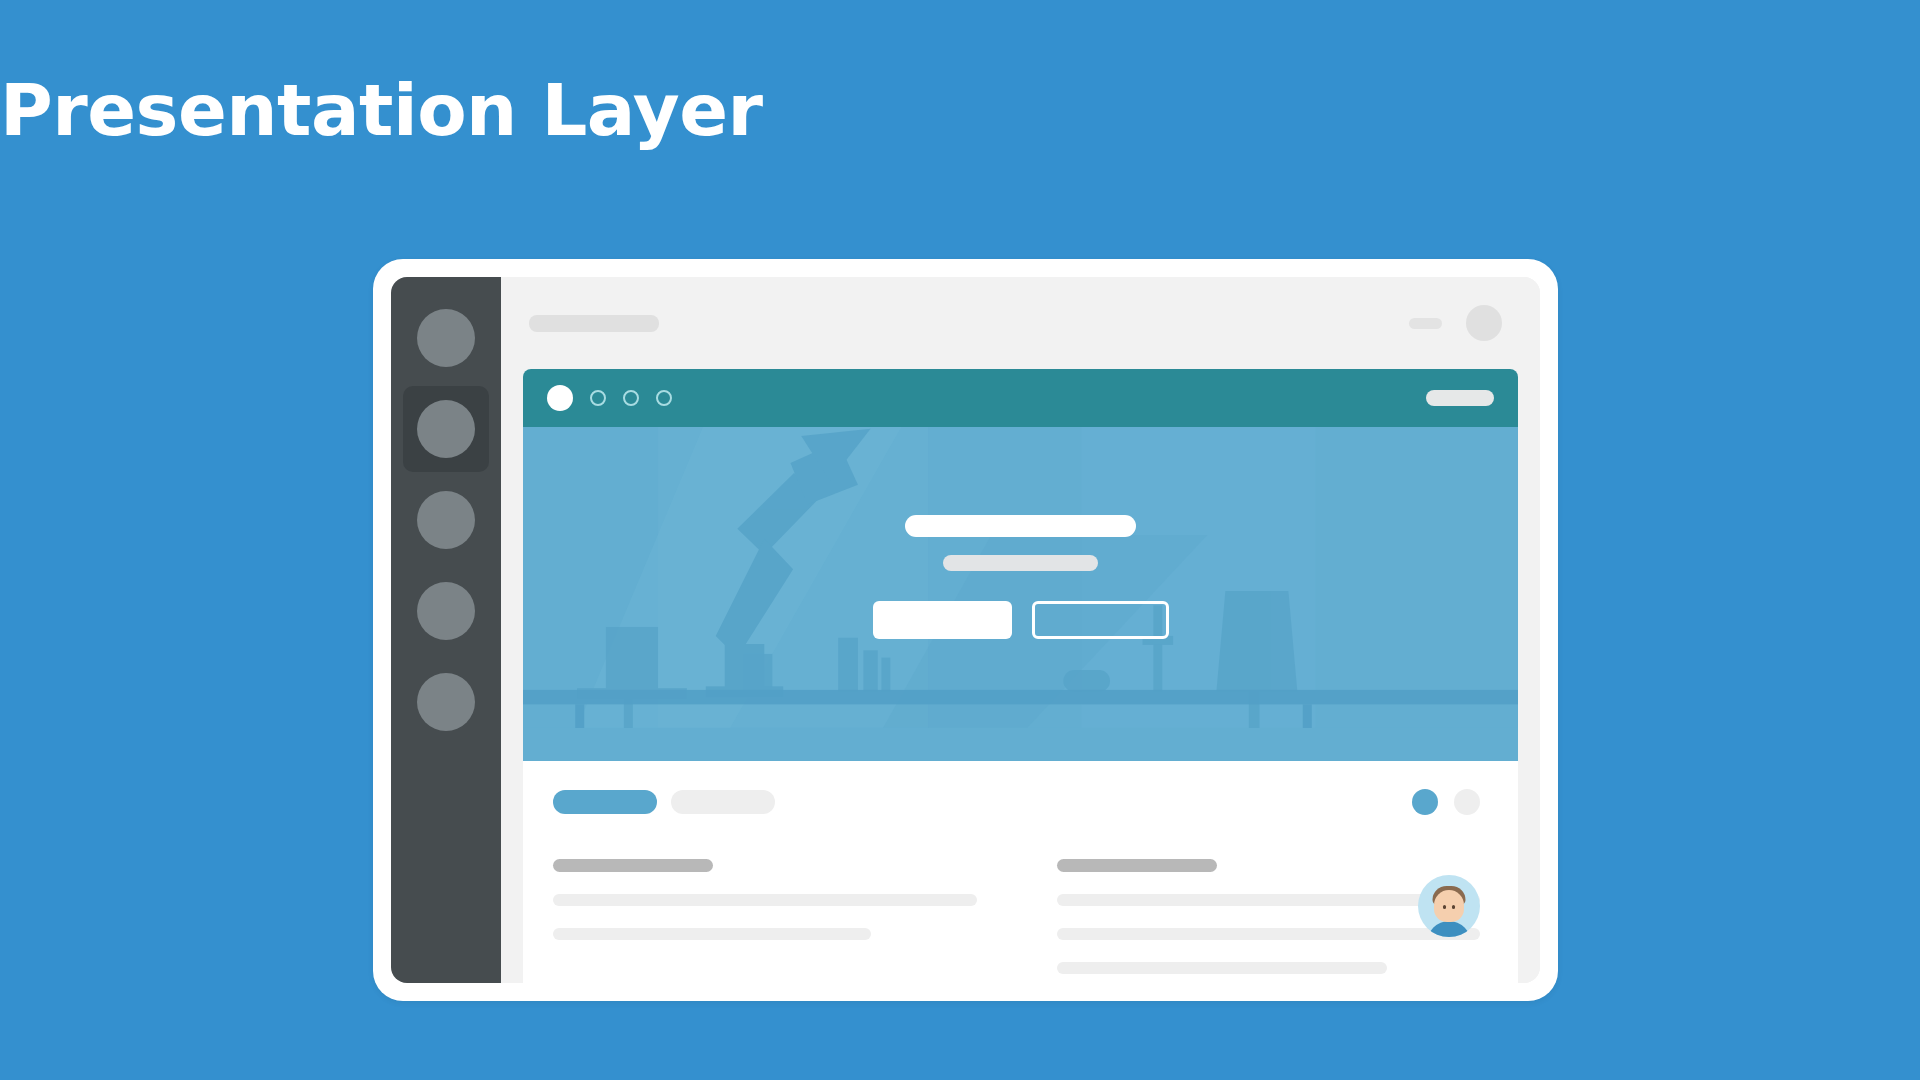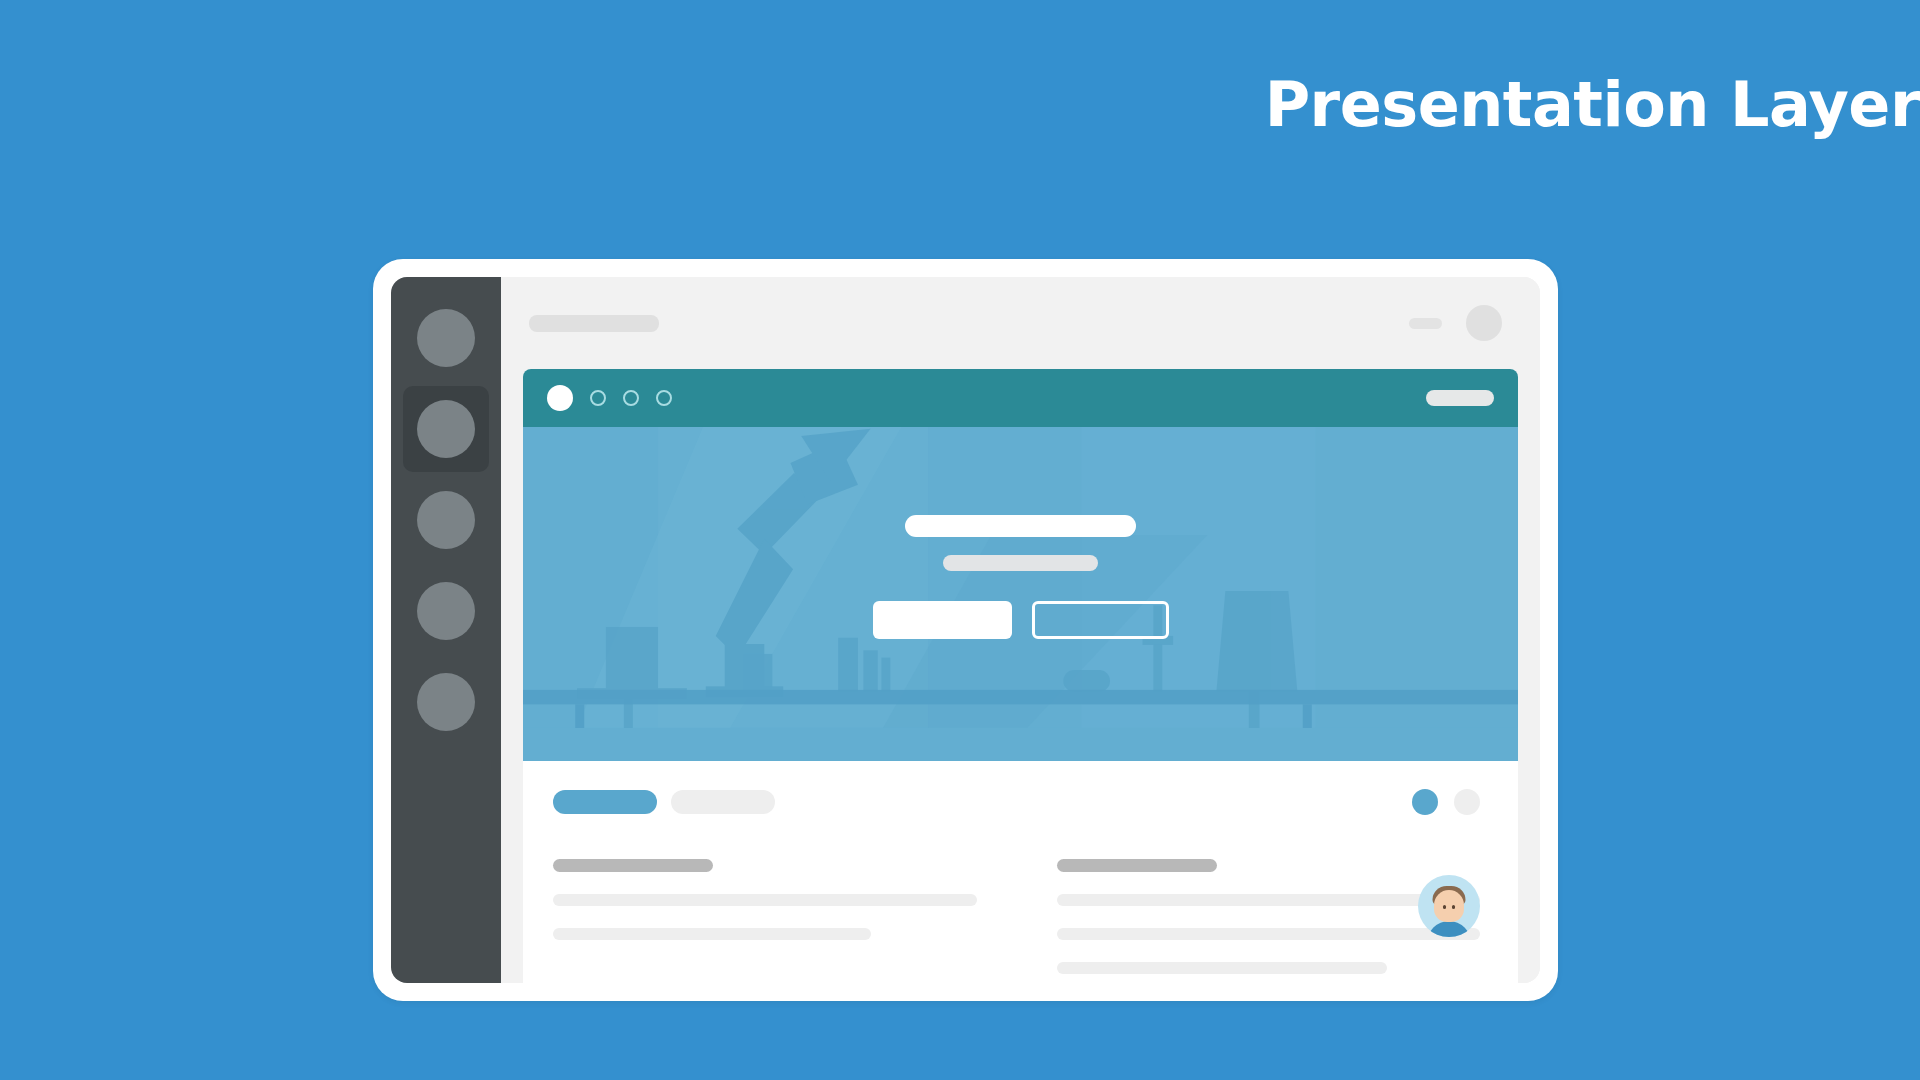--- a/index.html
+++ b/index.html
@@ -10,23 +10,23 @@
   }
   body {
     background:#3490cf;
     position:relative;
   }
 
   
   .page-title{
     position:absolute;
     top:68px; left:0; right:0;
-    text-align:right;
+    text-align:left;
     color:#ffffff;
-    font-size:62px;
+    font-size:72px;
     font-weight:bold;
     letter-spacing:-0.5px;
     font-family:"DejaVu Sans", sans-serif;
   }
 
   
   .device{
     position:absolute;
     left:373px; top:259px;
     width:1185px; height:742px;

